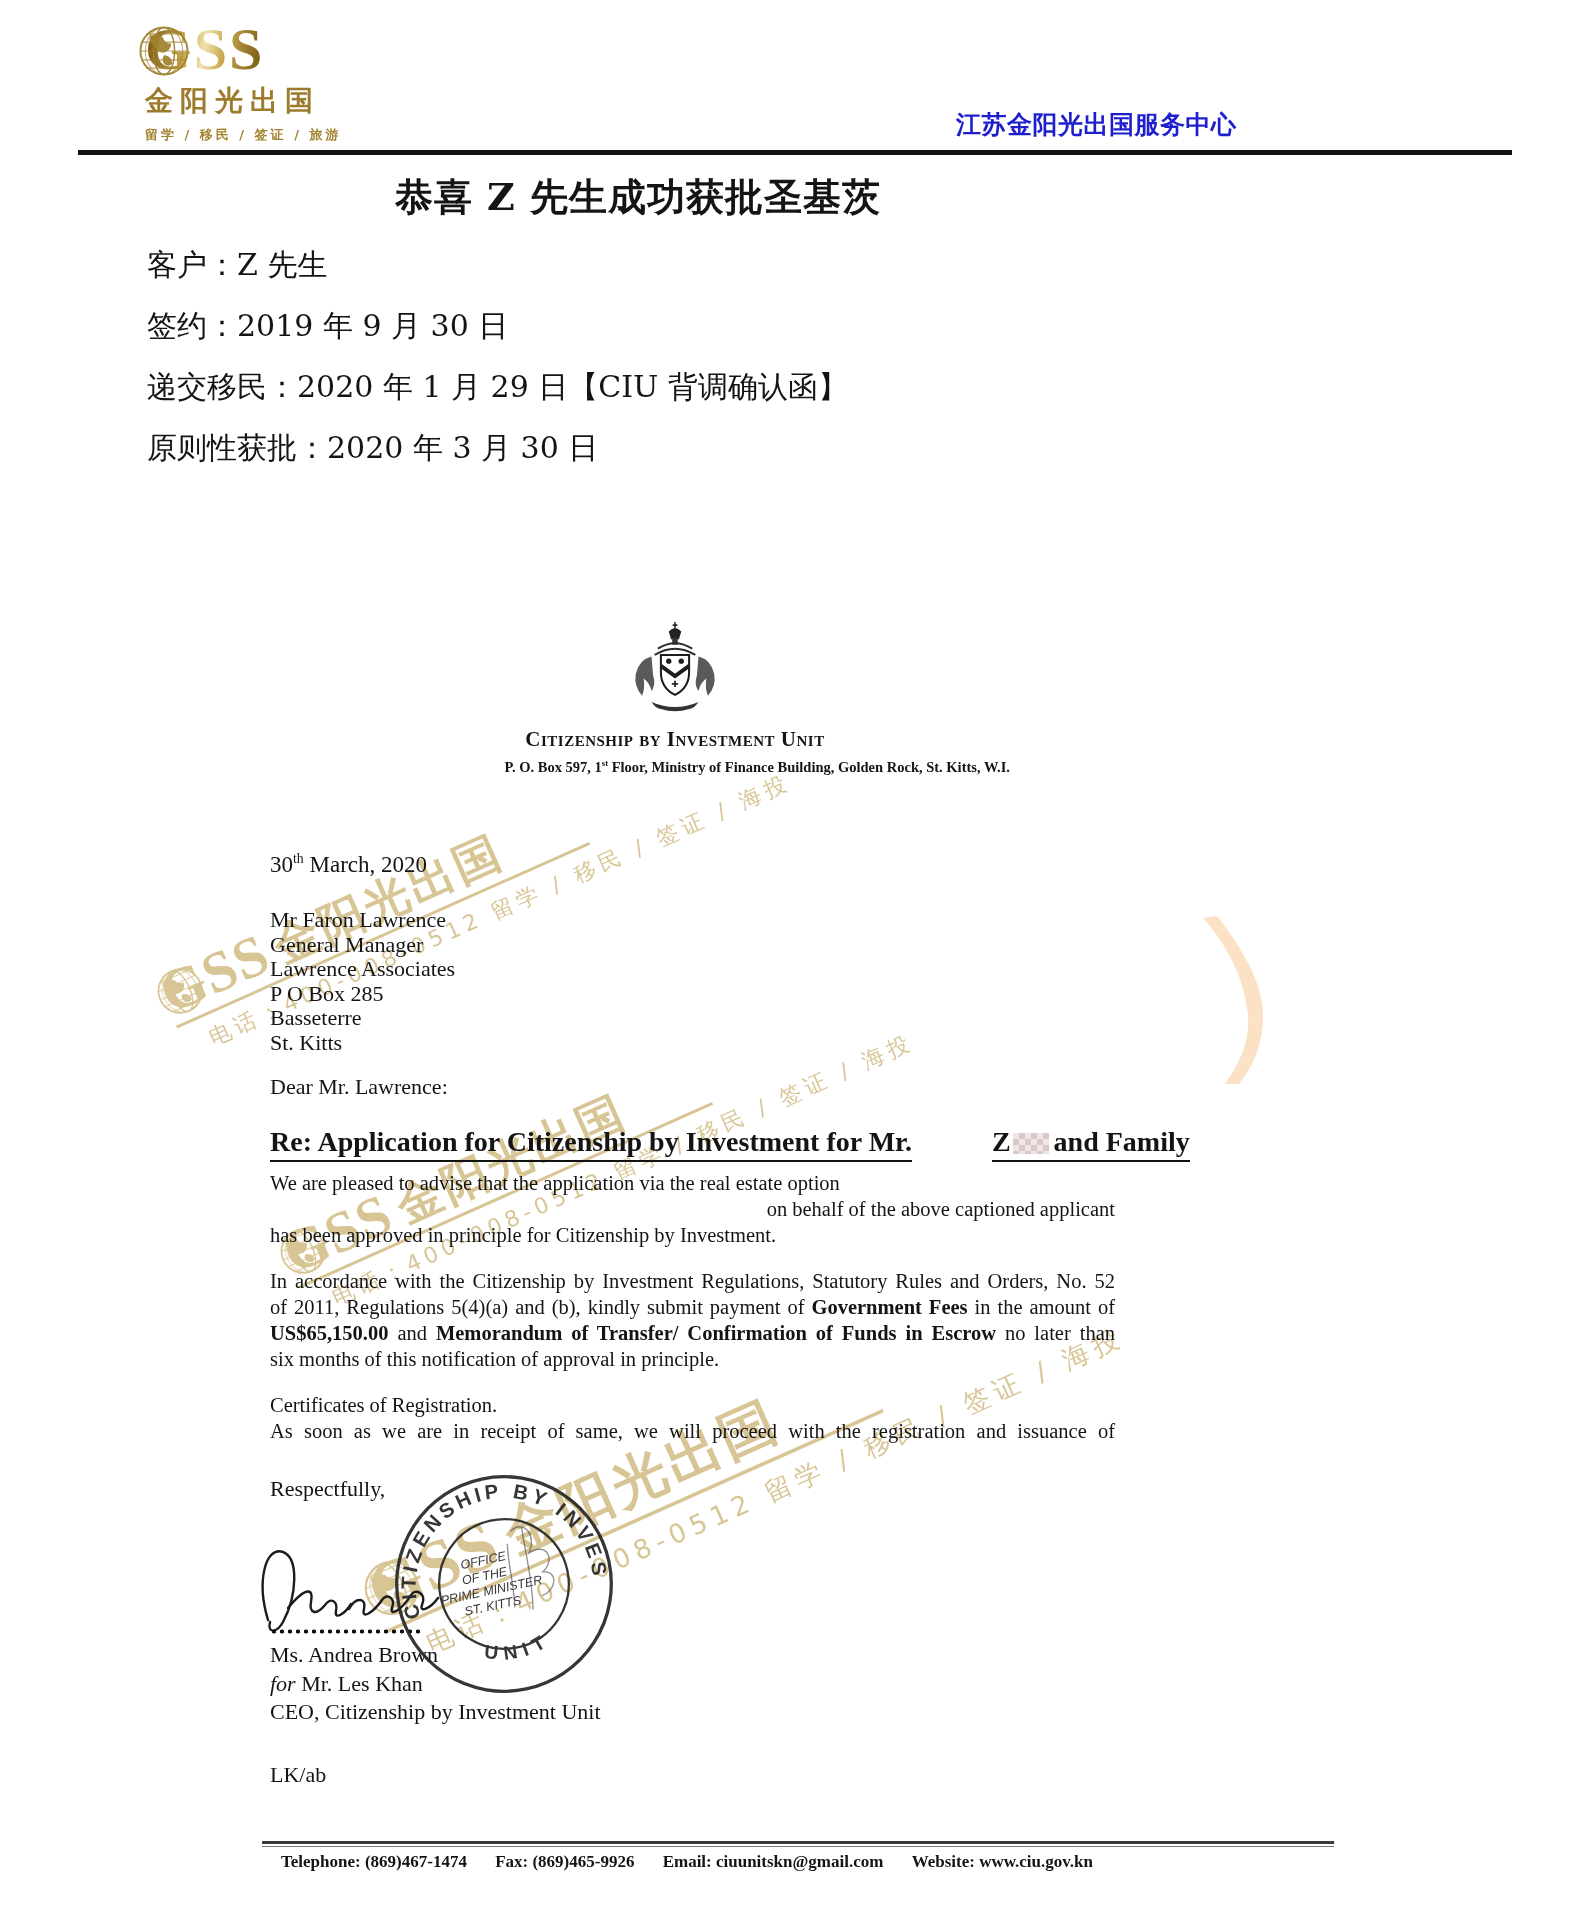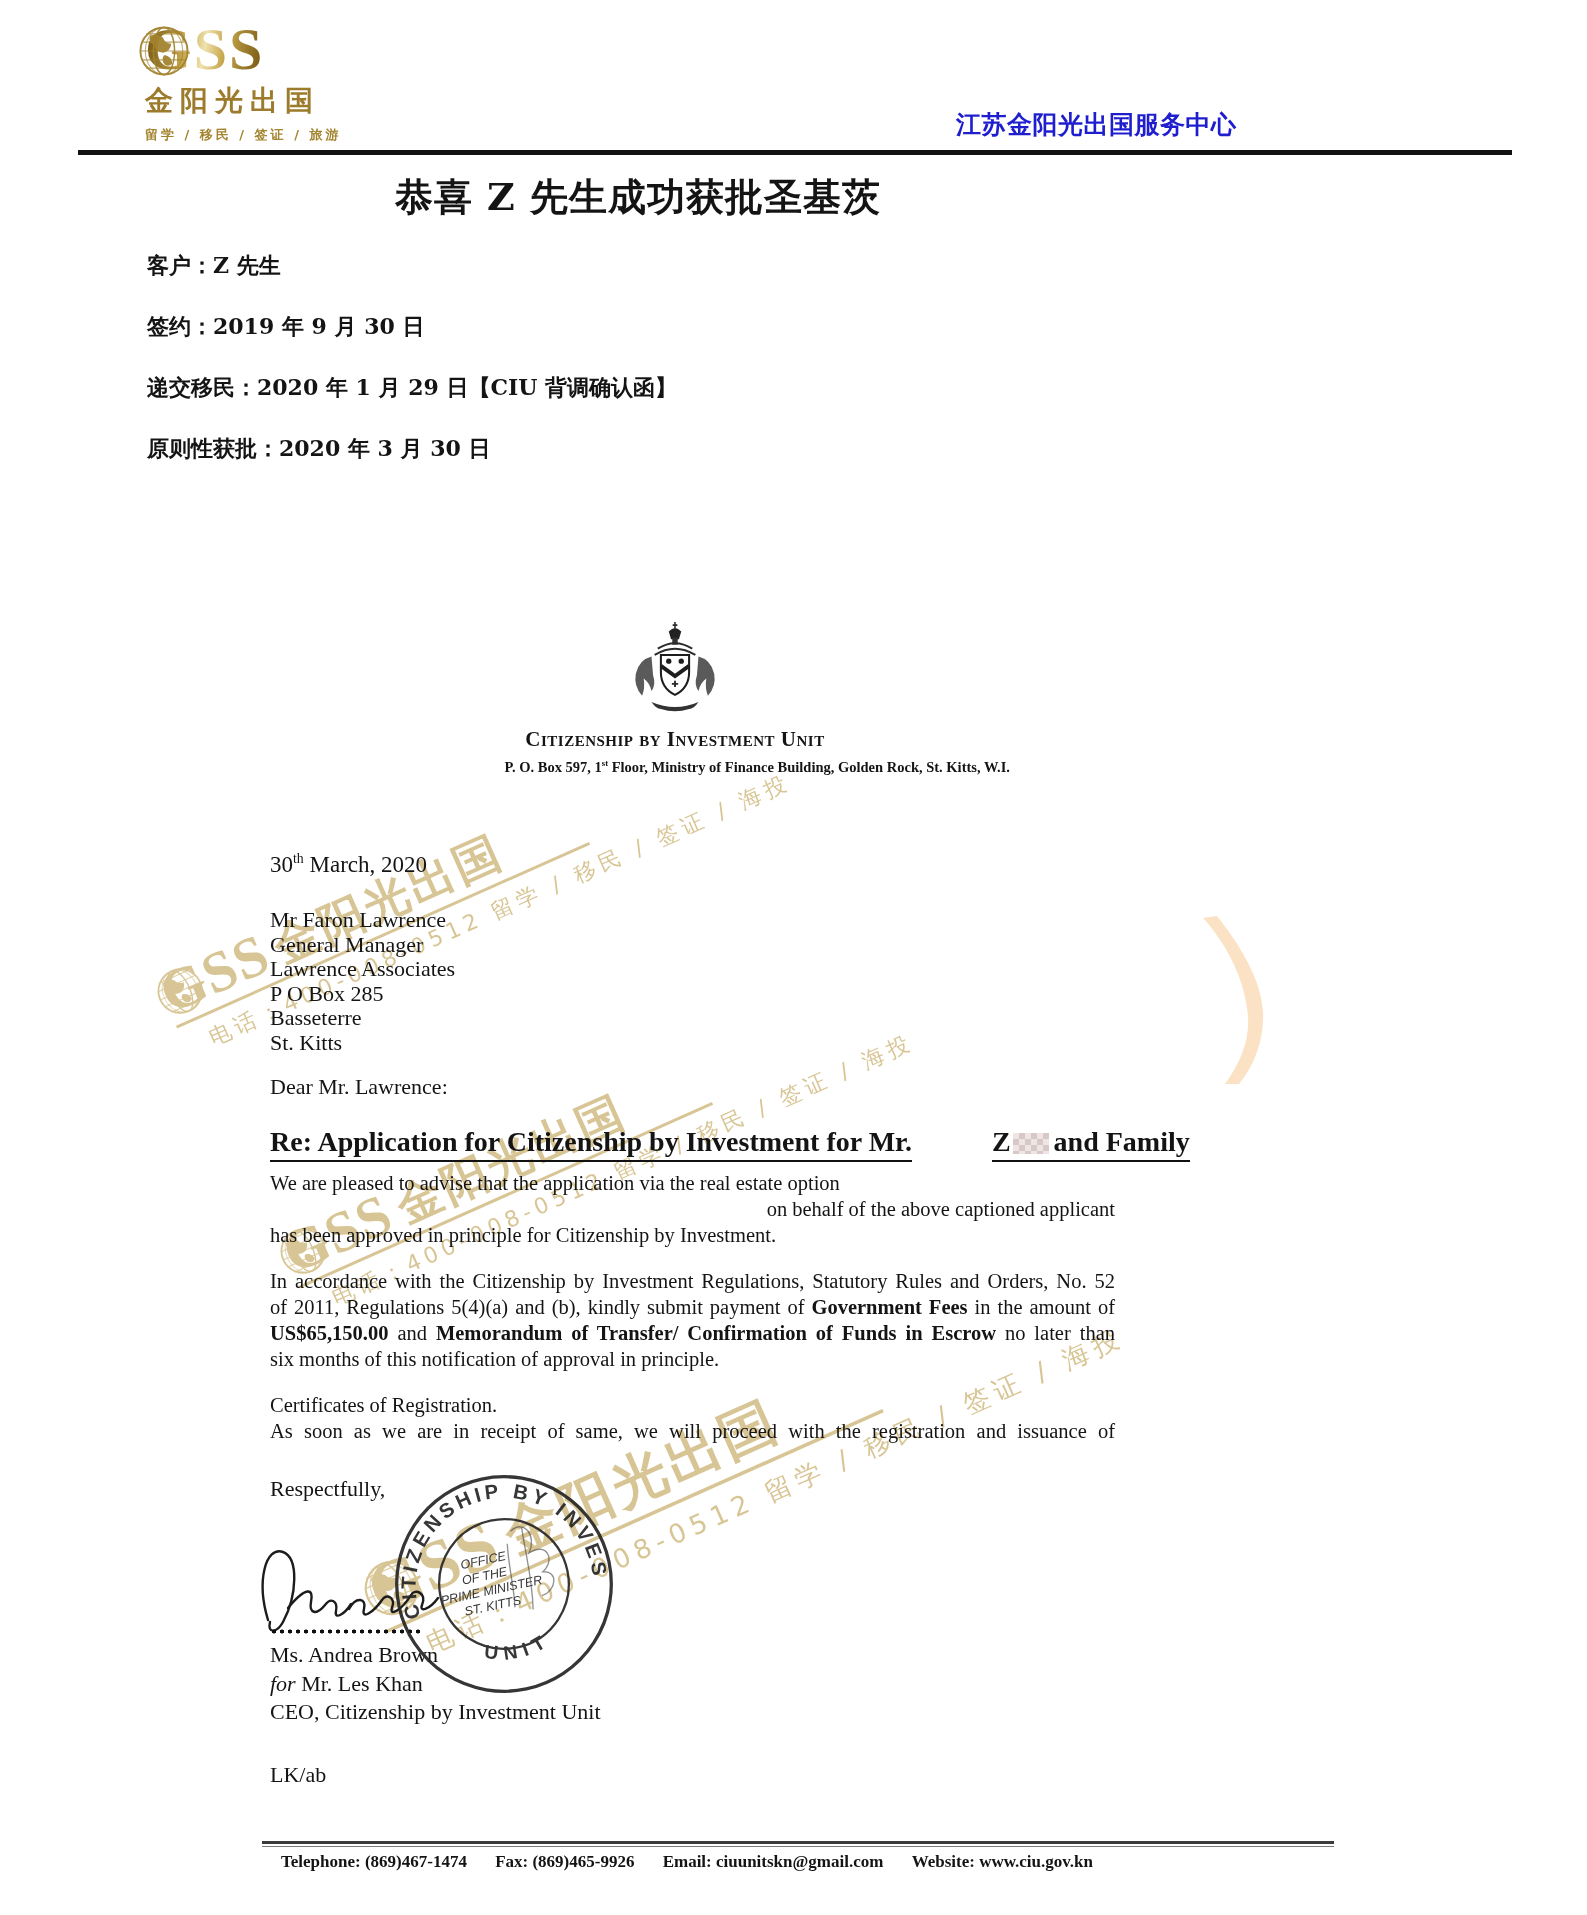--- a/index.html
+++ b/index.html
@@ -22,21 +22,21 @@
     font-family:"DejaVu Serif","DejaVu Sans",serif;color:#9d7b2c;}
   .logo-tagline{font-size:13px;letter-spacing:3px;margin-top:6px;color:#a3842f;
     font-family:"DejaVu Sans","Liberation Sans",sans-serif;font-weight:bold;}
   .org-right{left:956px;top:108px;font-size:25px;font-weight:bold;color:var(--header-blue);
     font-family:"DejaVu Serif","DejaVu Sans",serif;letter-spacing:0.5px;}
   .header-divider{left:78px;top:150px;width:1434px;height:5px;background:#121212;}
 
   
   .page-title{left:0;top:172px;width:1276px;text-align:center;font-size:38px;font-weight:bold;
     font-family:"DejaVu Serif","DejaVu Sans",serif;letter-spacing:1px;}
-  .info-list{left:147px;top:245px;font-size:22px;font-family:"DejaVu Serif","DejaVu Sans",serif;font-weight:bold;}
+  .info-list{left:147px;top:245px;font-size:30px;font-family:"DejaVu Serif","DejaVu Sans",serif;}
   .info-list div{height:61px;line-height:40px;}
 
   
   .crest{left:628px;top:618px;width:94px;height:102px;}
   .lh-title{left:375px;top:727px;width:600px;text-align:center;font-variant:small-caps;
     font-weight:bold;font-size:21px;letter-spacing:0.5px;}
   .lh-address{left:340px;top:758px;width:670px;text-align:right;font-size:14.5px;font-weight:bold;}
   sup{font-size:60%;}
 
   

